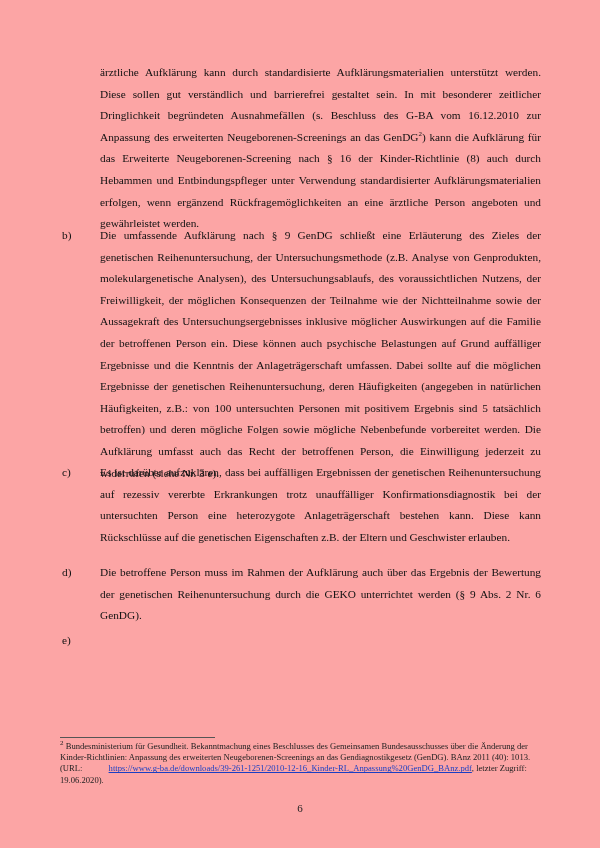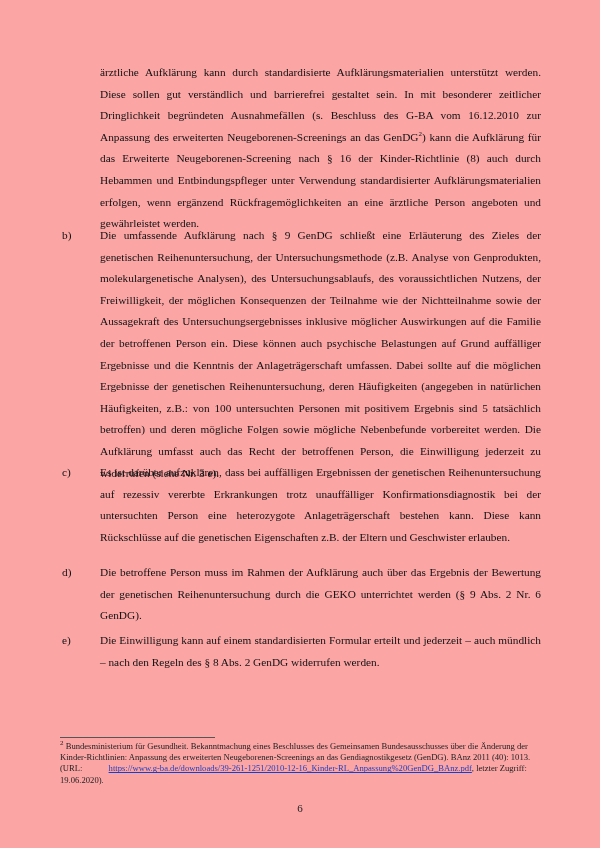--- a/index.html
+++ b/index.html
@@ -53,21 +53,20 @@
     <div class="item c">
       <span class="label">c)</span>
       <span>Es ist darüber aufzuklären, dass bei auffälligen Ergebnissen der genetischen Reihenuntersuchung auf rezessiv vererbte Erkrankungen trotz unauffälliger Konfirmationsdiagnostik bei der untersuchten Person eine heterozygote Anlageträgerschaft bestehen kann. Diese kann Rückschlüsse auf die genetischen Eigenschaften z.B. der Eltern und Geschwister erlauben.</span>
     </div>
     <div class="item d">
       <span class="label">d)</span>
       <span>Die betroffene Person muss im Rahmen der Aufklärung auch über das Ergebnis der Bewertung der genetischen Reihenuntersuchung durch die GEKO unterrichtet werden (§ 9 Abs. 2 Nr. 6 GenDG).</span>
     </div>
     <div class="item e">
       <span class="label">e)</span>
-      <span>Die Einwilligung kann auf einem standardisierten Formular erteilt und jederzeit – auch mündlich – nach den Regeln des § 8 Abs. 2 GenDG widerrufen werden.</span>
     </div>
   </div>
 
   <div class="fn-divider"></div>
 
   <div class="footnote">
     <sup>2</sup><span> Bundesministerium für Gesundheit. Bekanntmachung eines Beschlusses des Gemeinsamen Bundesausschusses über die Änderung der Kinder-Richtlinien: Anpassung des erweiterten Neugeborenen-Screenings an das Gendiagnostikgesetz (GenDG). BAnz 2011 (40): 1013. (URL: </span><a>https://www.g-ba.de/downloads/39-261-1251/2010-12-16_Kinder-RL_Anpassung%20GenDG_BAnz.pdf</a><span>, letzter Zugriff: 19.06.2020).</span>
   </div>
 
   <div class="page-number">6</div>

